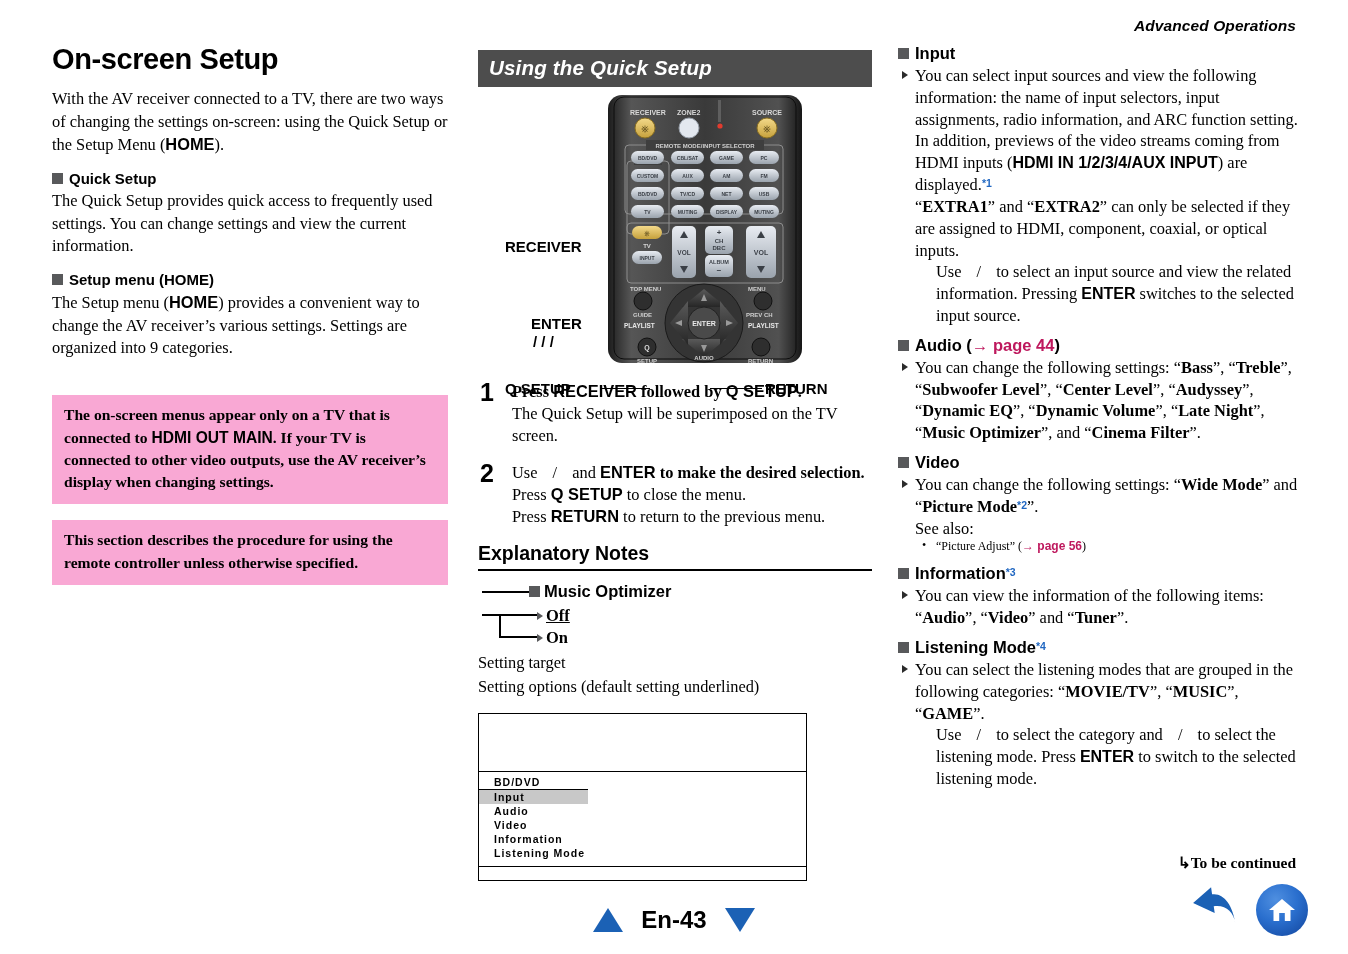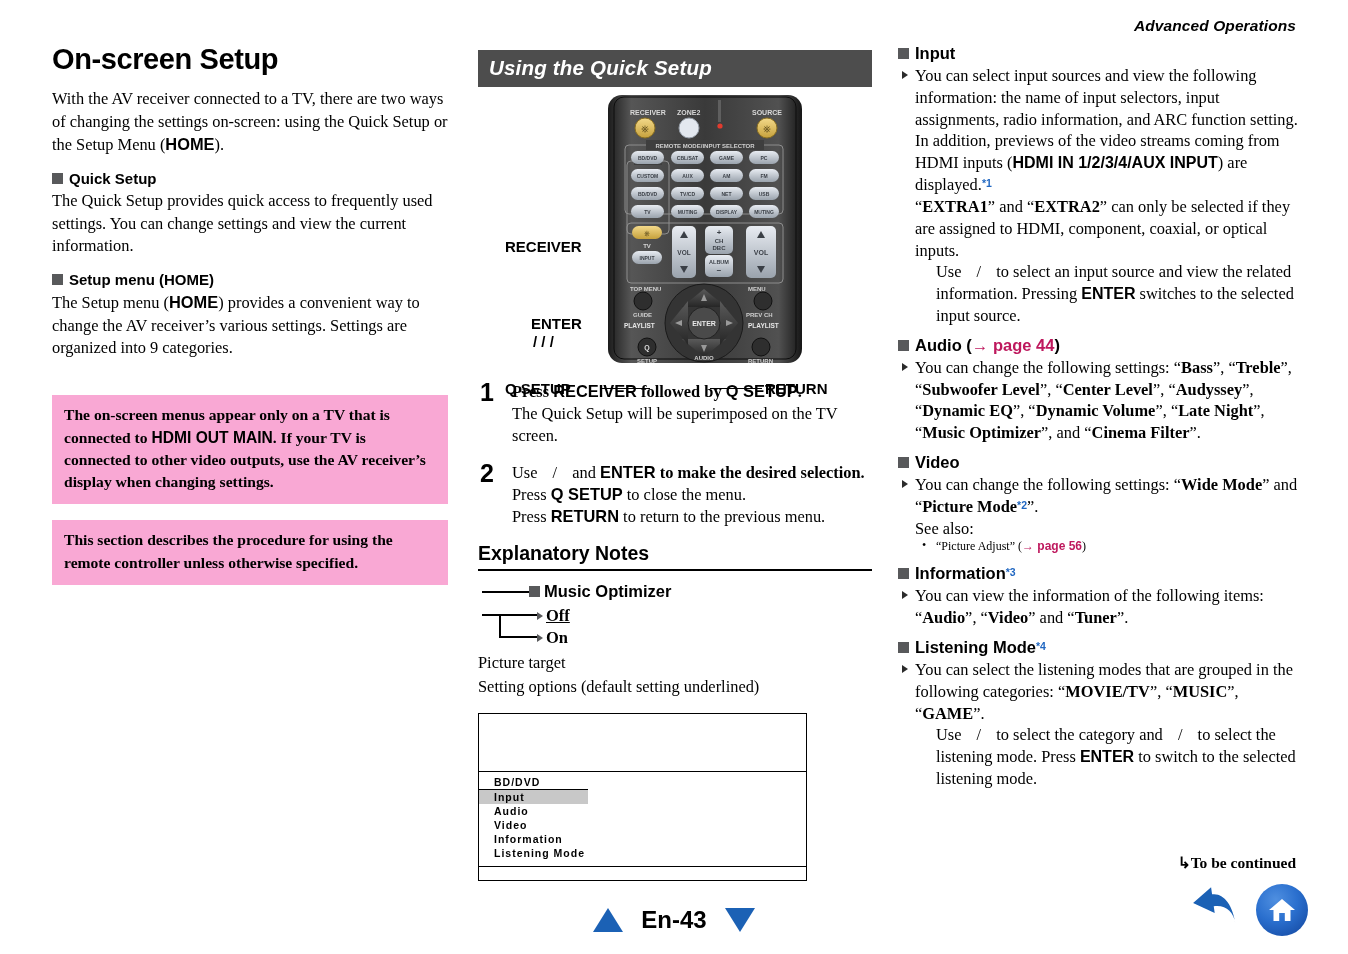--- a/index.html
+++ b/index.html
@@ -504,21 +504,21 @@
       </div>
 
       <div class="ln" style="left:4px; top:33px; width:55px; height:2px;"></div>
       <div class="ln" style="left:21px; top:33px; width:2px; height:24px;"></div>
       <div class="ln" style="left:21px; top:55px; width:38px; height:2px;"></div>
 
       <div class="tree-opt" style="left:59px; top:25px;"><span class="tri-r"></span><u>Off</u></div>
       <div class="tree-opt" style="left:59px; top:47px;"><span class="tri-r"></span><span>On</span></div>
     </div>
 
-    <div class="caption-line">Picture target</div>
+    <div class="caption-line">Setting target</div>
     <div class="caption-line">Setting options (default setting underlined)</div>
 
     <div class="tv">
       <div class="tv-upper"></div>
       <div class="tv-mid">
         <div class="tv-src">BD/DVD</div>
         <div class="tv-item sel">Input</div>
         <div class="tv-item">Audio</div>
         <div class="tv-item">Video</div>
         <div class="tv-item">Information</div>

